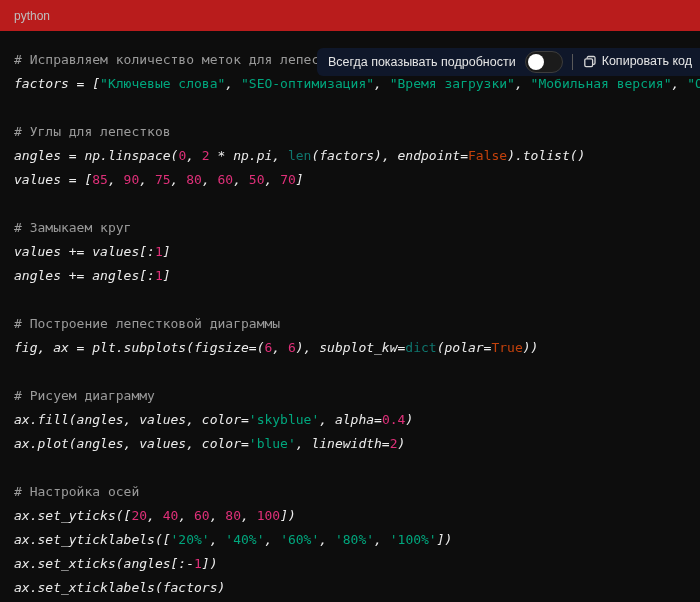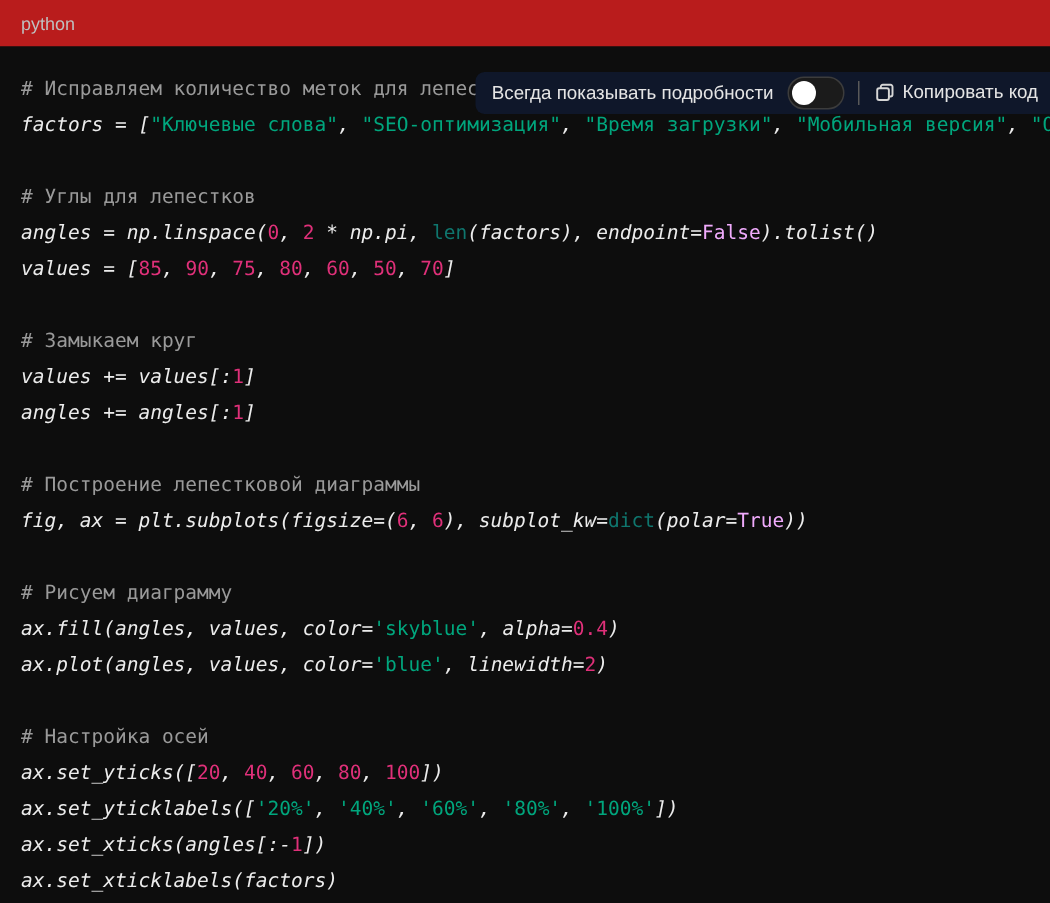--- a/index.html
+++ b/index.html
@@ -27,21 +27,21 @@
     font-size:13px; line-height:24px;
     color:#ececec;
     white-space:pre; overflow:hidden;
   }
   .line { height:24px; white-space:pre; }
   .tok-plain   { color:#ececec;font-style:italic; }
   .tok-comment { color:#9a9a9a; }
   .tok-string  { color:#00a67d; }
   .tok-number  { color:#df3079; }
   .tok-builtin { color:#0f766e; }
-  .tok-literal { color:#f0abfc; }
+  .tok-literal { color:#c2410c; }
 
   .action-bar {
     position:absolute; top:17px; right:0; height:28px;
     background:#0f172a;
     border-radius:6px 0 0 6px;
     display:flex; align-items:center;
     padding:0 8px 0 11px;
     color:#e5e5e5; font-size:12.5px;
     white-space:nowrap;
   }

